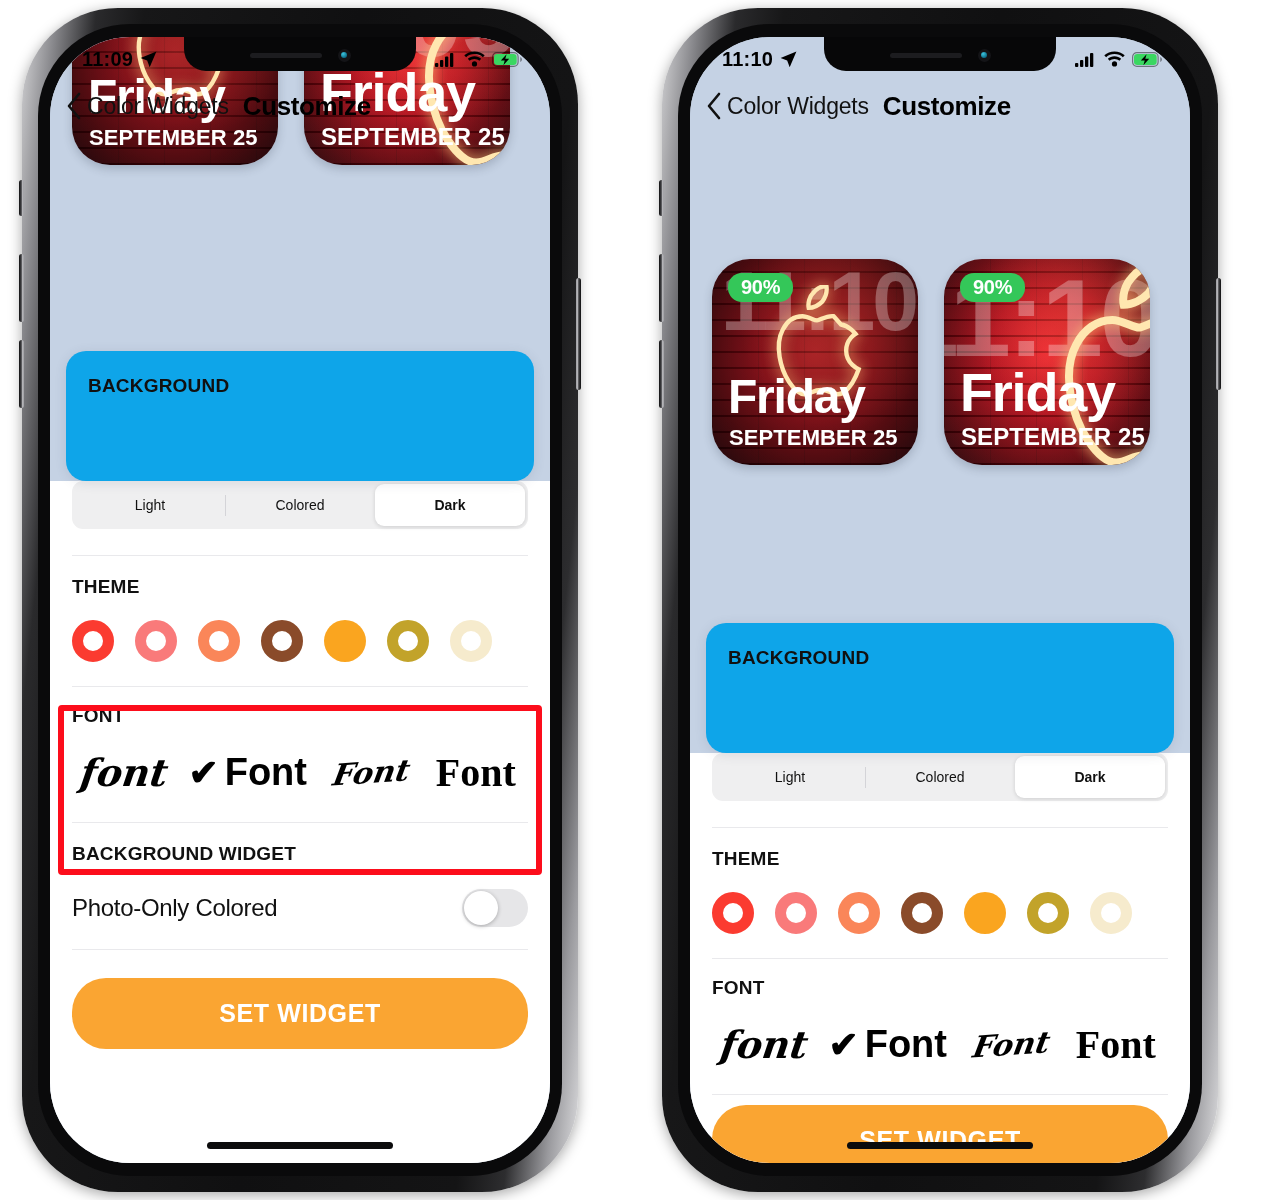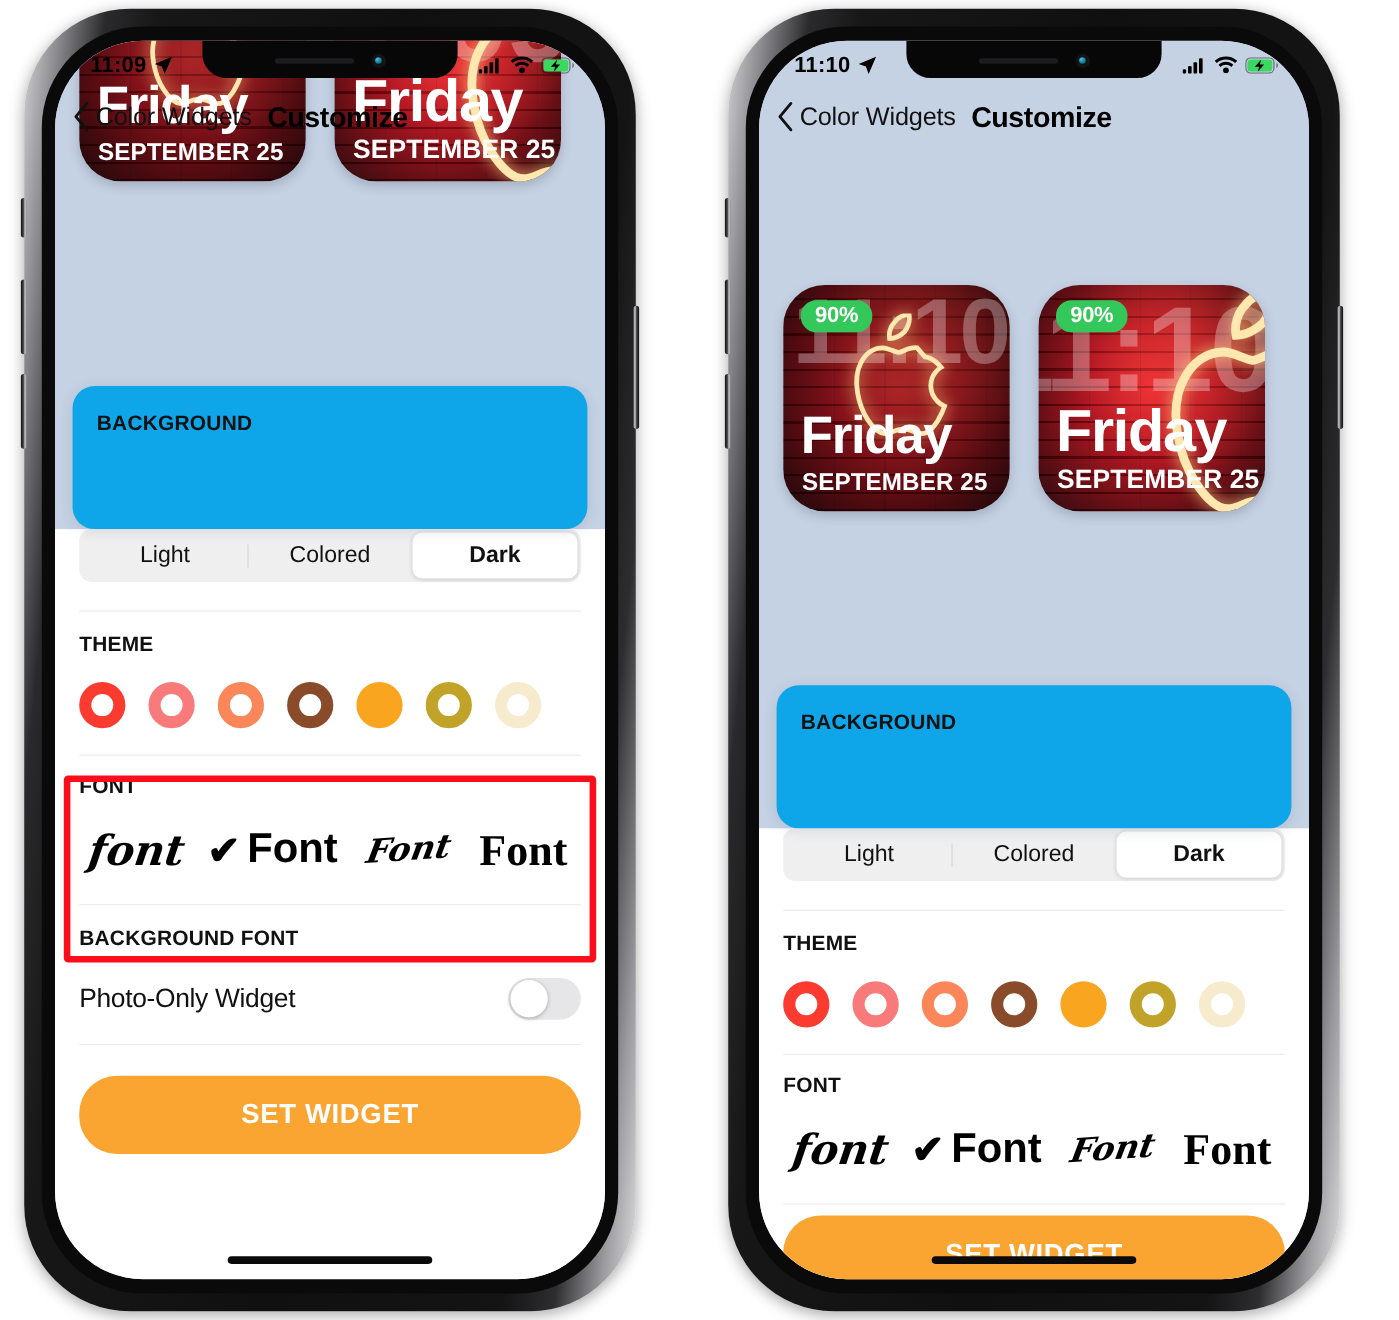--- a/index.html
+++ b/index.html
@@ -149,21 +149,21 @@
   }
   .divider { height: 1px; background: #e9e9ec; margin: 0 22px; }
 
   
   .segmented {
     display: flex; background: #efeff0; border-radius: 11px;
     padding: 3px; height: 48px; position: relative;
   }
   .seg {
     flex: 1; display: flex; align-items: center; justify-content: center;
-    font-size: 21px; color: #111; border-radius: 9px; position: relative;
+    font-size: 14px; color: #111; border-radius: 9px; position: relative;
   }
   .seg.active { background: #fff; box-shadow: 0 1px 4px rgba(0,0,0,.14); font-weight: 600;}
   .seg-sep { position:absolute; left:0; top:25%; height:50%; width:1px; background:#d4d4d8;}
 
   
   .themes { display: flex; gap: 21px; }
   .swatch { width: 42px; height: 42px; border-radius: 50%; }
   .swatch.ring { border: 11px solid; background: #fff; }
 
   
@@ -360,23 +360,23 @@
               </div>
               <div class="font-opt" style="width:110px">
                 <span class="f-serif">Font</span>
               </div>
             </div>
           </div>
 
           <div class="divider" style="margin-top:26px;"></div>
 
           <div class="sect" style="padding-top:20px;">
-            <div class="sect-label">BACKGROUND FONT</div>
+            <div class="sect-label">BACKGROUND WIDGET</div>
             <div class="toggle-row" style="margin-top:24px;">
-              <span class="toggle-label">Photo-Only Widget</span>
+              <span class="toggle-label">Photo-Only Colored</span>
               <div class="switch">
                   <i></i>
                 </div>
             </div>
           </div>
 
           <div class="divider" style="margin-top:22px;"></div>
 
           <div class="sect" style="padding-top:28px;">
             <div class="set-widget">SET WIDGET</div>

